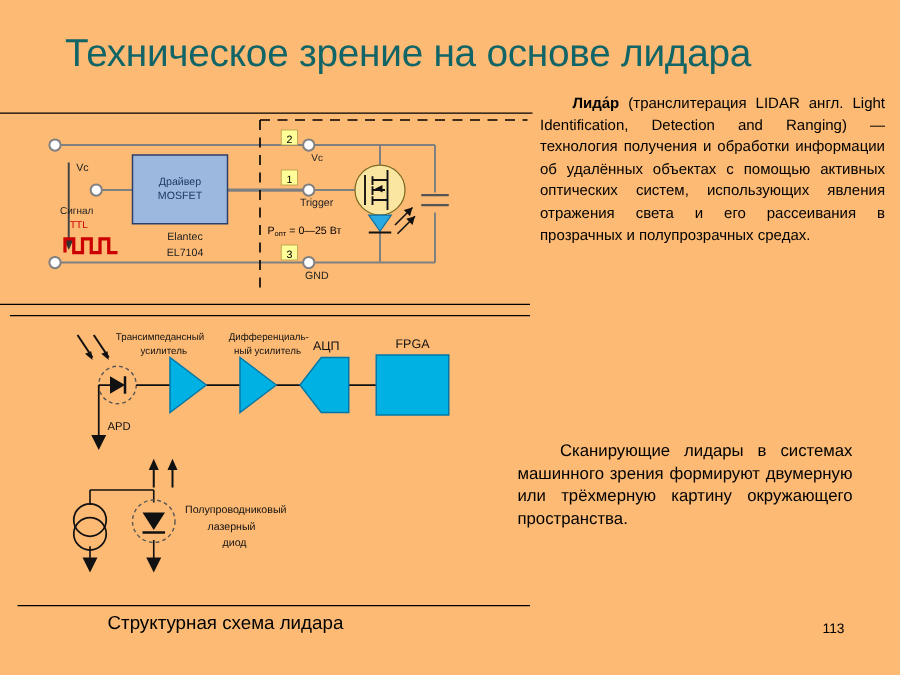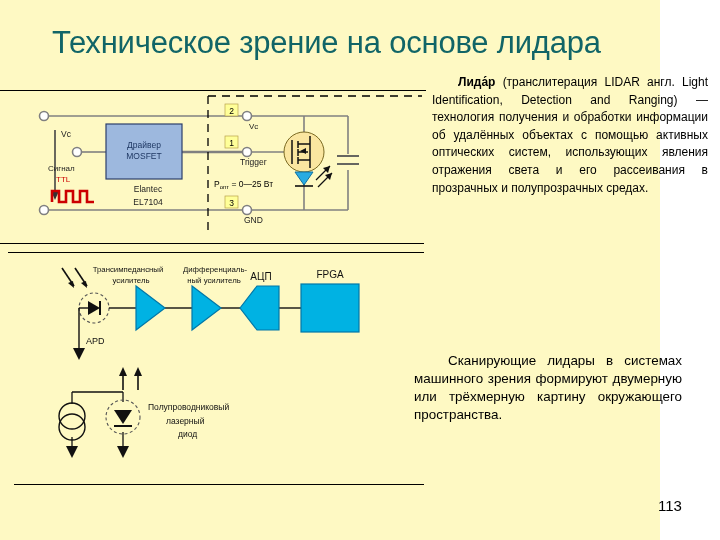--- a/index.html
+++ b/index.html
@@ -11,23 +11,23 @@
     height: 540px;
     background: #ffffff;
     font-family: "Liberation Sans", sans-serif;
     overflow: hidden;
     position: relative;
   }
 
   .slide {
     position: absolute;
     inset: 0;
-    width: 660px;
+    width: 720px;
     height: 540px;
-    background: #fef9c3;
+    background: #fdba74;
   }
 
   
   .title {
     position: absolute;
     left: 52px;
     top: 24px;
     width: 620px;
     font-size: 31px;
     line-height: 38px;
@@ -85,21 +85,21 @@
     font-size: 15px;
     color: #000000;
     z-index: 4;
   }
 
   
   .pagenum {
     position: absolute;
     left: 658px;
     top: 497px;
-    font-size: 15px;
+    font-size: 11px;
     color: #000000;
     z-index: 4;
     text-align: center;
   }
 
   
   .fig { position: absolute; z-index: 2; }
   .fig svg { display: block; }
   #fig-driver  { left: 18px;  top: 92px;  }
   #fig-rx      { left: 18px;  top: 256px; }
@@ -296,16 +296,17 @@
       <text x="160" y="73" font-family="Liberation Sans, sans-serif" font-size="8.5" fill="#111111">диод</text>
     </svg>
   </div>
 
   <div class="body-col">
     <p class="para"><b>Лида́р</b><span> (транслитерация LIDAR англ. Light Identification, Detection and Ranging) — технология получения и обработки информации об удалённых объектах с помощью активных оптических систем, использующих явления отражения света и его рассеивания в прозрачных и полупрозрачных средах.</span></p>
   </div>
 
   <div class="para2">Сканирующие лидары в системах машинного зрения формируют двумерную или трёхмерную картину окружающего пространства.</div>
 
+  <div class="caption">Структурная схема лидара</div>
 
   <div class="pagenum">113</div>
 
 </div>
 
 </body></html>

